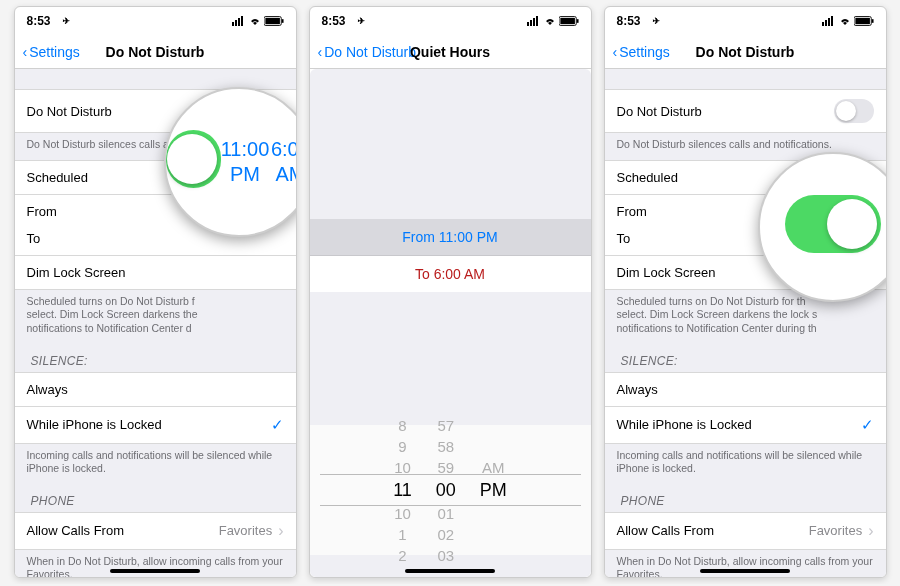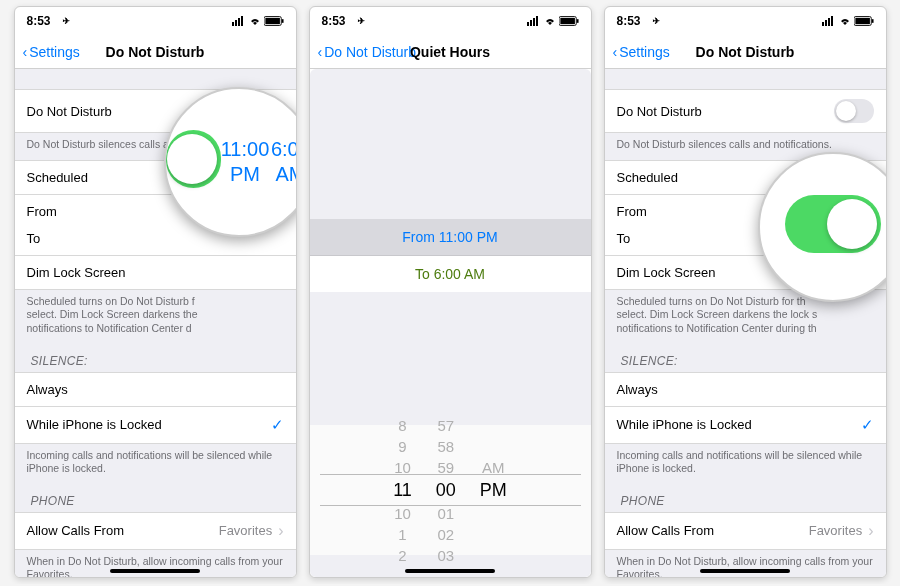--- a/index.html
+++ b/index.html
@@ -39,21 +39,21 @@
     display:flex; flex-direction:row; align-items:center; justify-content:center;
     z-index:5; overflow:hidden;
   }
   .lens-toggle { width:96px; height:58px; border-radius:30px; background:#4cd964; position:relative; margin-bottom:6px;}
   .lens-toggle::after{ content:""; position:absolute; width:50px; height:50px; border-radius:50%; background:#fff; top:4px; right:4px; box-shadow:0 2px 5px rgba(0,0,0,.25);}
   .lens-time { color:#007aff; font-size:20px; font-weight:400; line-height:1.25; text-align:center;}
 
   
   .qh-row { background:#fff; text-align:center; font-size:14px; padding:10px 0;}
   .qh-sel { background:#d9d9de; color:#007aff;}
-  .qh-other { color:#4d7c0f; border-top:.5px solid #c8c8cc;}
+  .qh-other { color:#b91c1c; border-top:.5px solid #c8c8cc;}
   .picker { position:absolute; bottom:22px; left:0; right:0; height:130px; background:#fafafa; display:flex; justify-content:center; align-items:center; gap:24px; font-size:18px; color:#000;}
   .picker-col{ display:flex; flex-direction:column; align-items:center; gap:4px;}
   .picker-col .dim{ color:#b0b0b0; font-size:15px;}
   .picker-sel-line{ position:absolute; left:10px; right:10px; height:32px; top:50%; transform:translateY(-50%); border-top:.5px solid #bbb; border-bottom:.5px solid #bbb;}
   svg.signal{ width:14px; height:10px;}
   svg.batt{ width:20px; height:10px;}
 </style>
 </head>
 <body>
 

